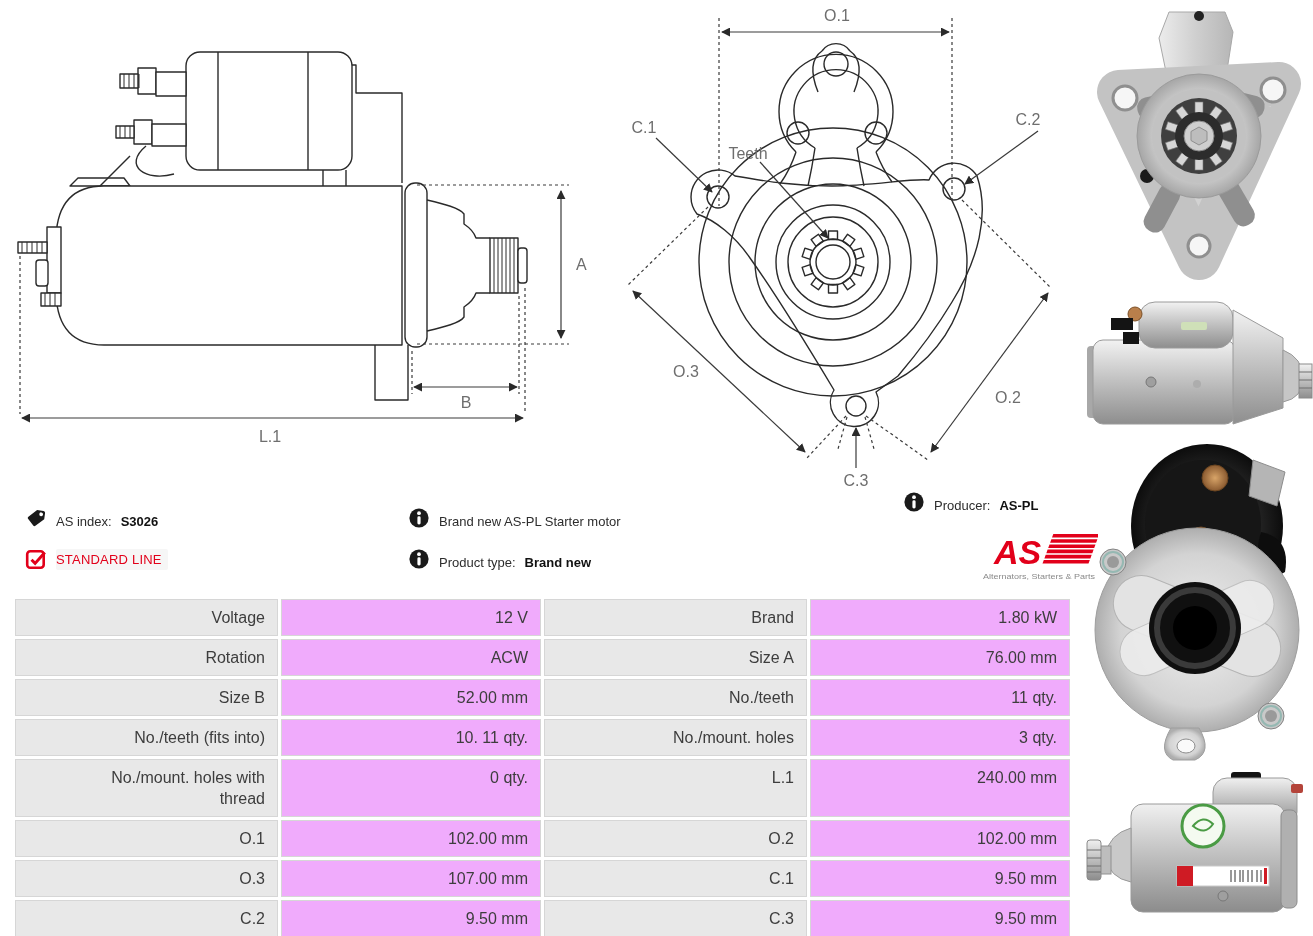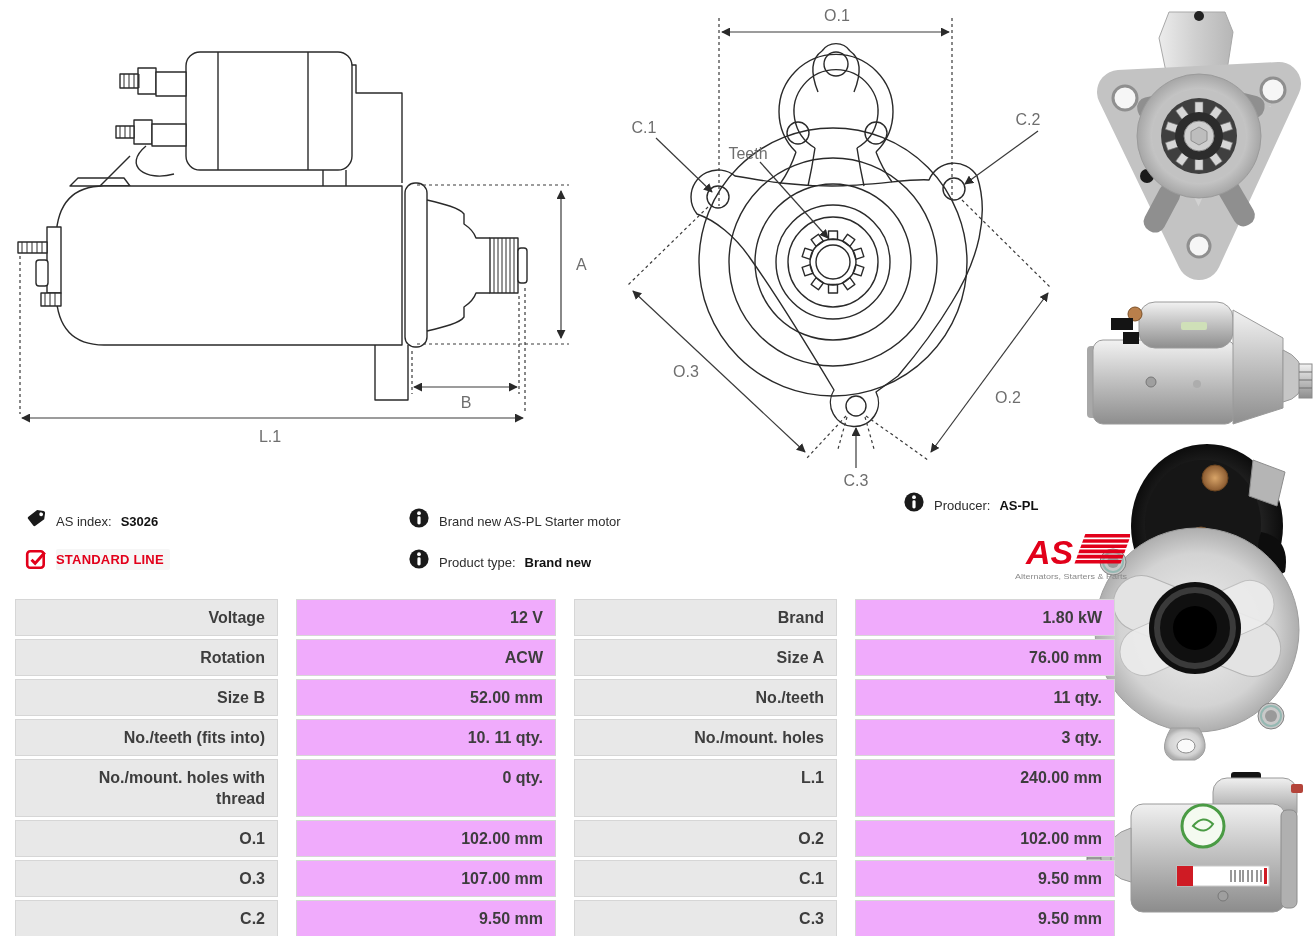--- a/index.html
+++ b/index.html
@@ -9,27 +9,27 @@
   
   .drawing{position:absolute;}
   .dwg-side{left:8px;top:4px;}
   .dwg-front{left:600px;top:0;}
   
   .photos{position:absolute;left:1085px;top:0;width:228px;height:936px;}
   .photo{position:absolute;left:0;}
   
   .info-row{position:absolute;display:flex;align-items:flex-end;gap:9px;font-size:13px;color:#2d2d2d;white-space:nowrap;}
   .info-row b{color:#111;}
-  .info-row .red{color:#e2001a;font-weight:bold;letter-spacing:.2px;}
+  .info-row .red{color:#e2001a;font-weight:normal;letter-spacing:.2px;}
   .info-row .icn{width:22px;height:22px;flex:0 0 22px;display:inline-block;}
   .std-bg{background:#f6f6f6;padding:3px 6px 3px 0;border-radius:2px;}
-  .logo{position:absolute;left:980px;top:529px;margin-left:32px;}
+  .logo{position:absolute;left:980px;top:529px;}
   
   .spec-table{position:absolute;left:15px;top:599px;width:1052px;display:flex;flex-direction:column;gap:3px;}
-  .trow{display:flex;gap:18px;font-weight:bold;}
+  .trow{display:flex;gap:3px;}
   .tcell{box-sizing:border-box;border:1px solid #d6d6d6;padding:7px 12px;font-size:16px;
          line-height:21px;text-align:right;color:#3d3d3d;}
   .tlabel{background:#e8e8e8;flex:0 0 263px;}
   .tvalue{background:#f0abfc;flex:0 0 260px;}
   .trow.tall .tcell{min-height:54px;text-align:right;}
   .trow.tall .tlabel span{display:inline-block;max-width:200px;}
 </style>
 </head>
 <body>
 

